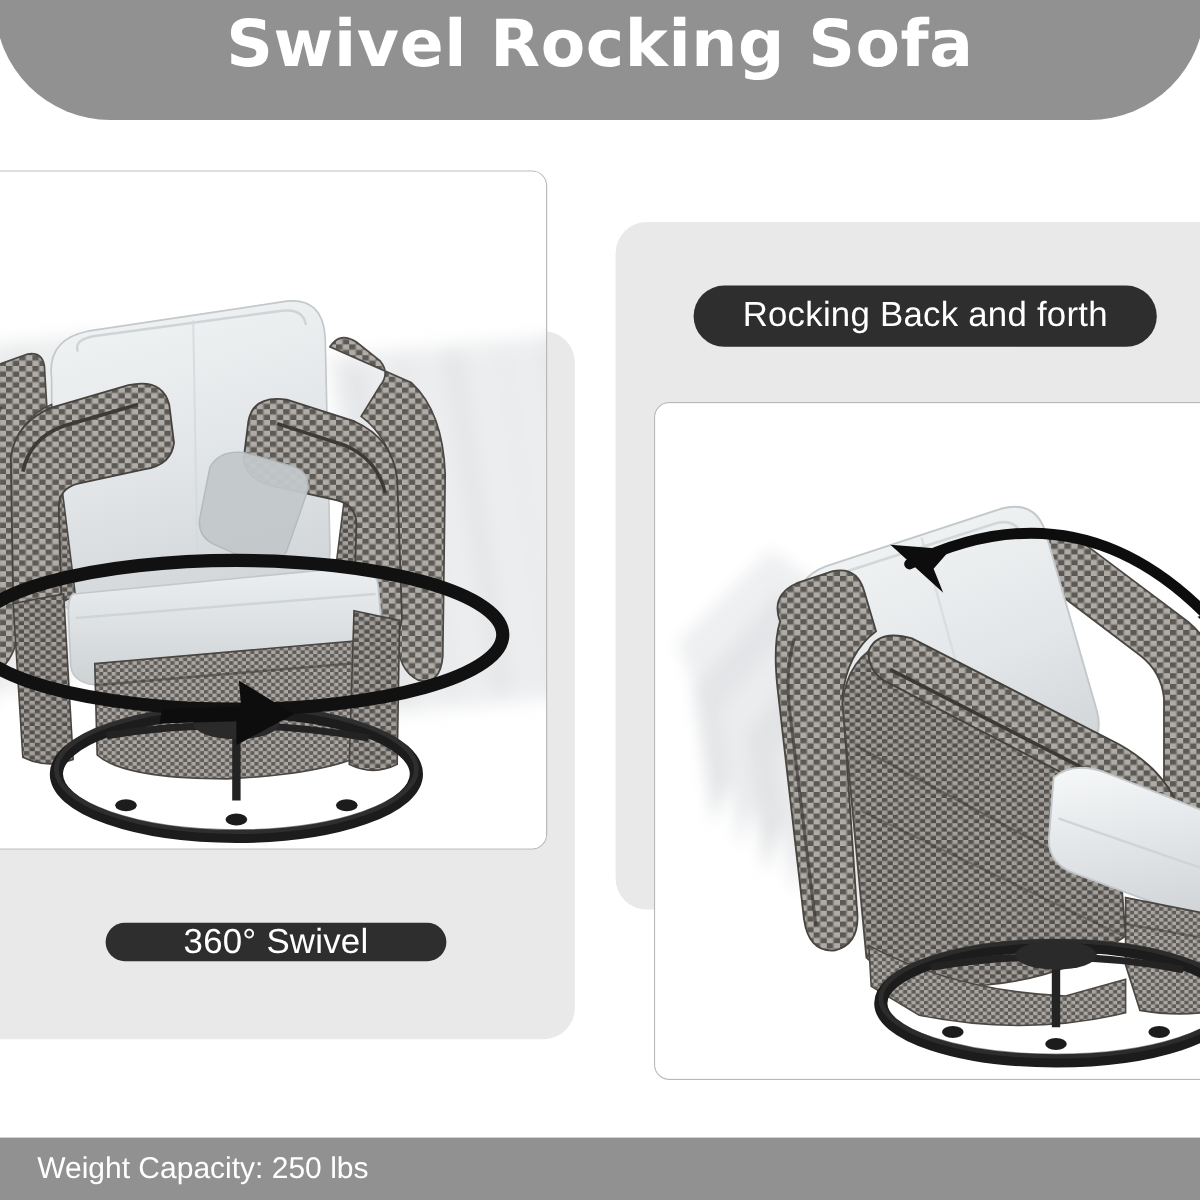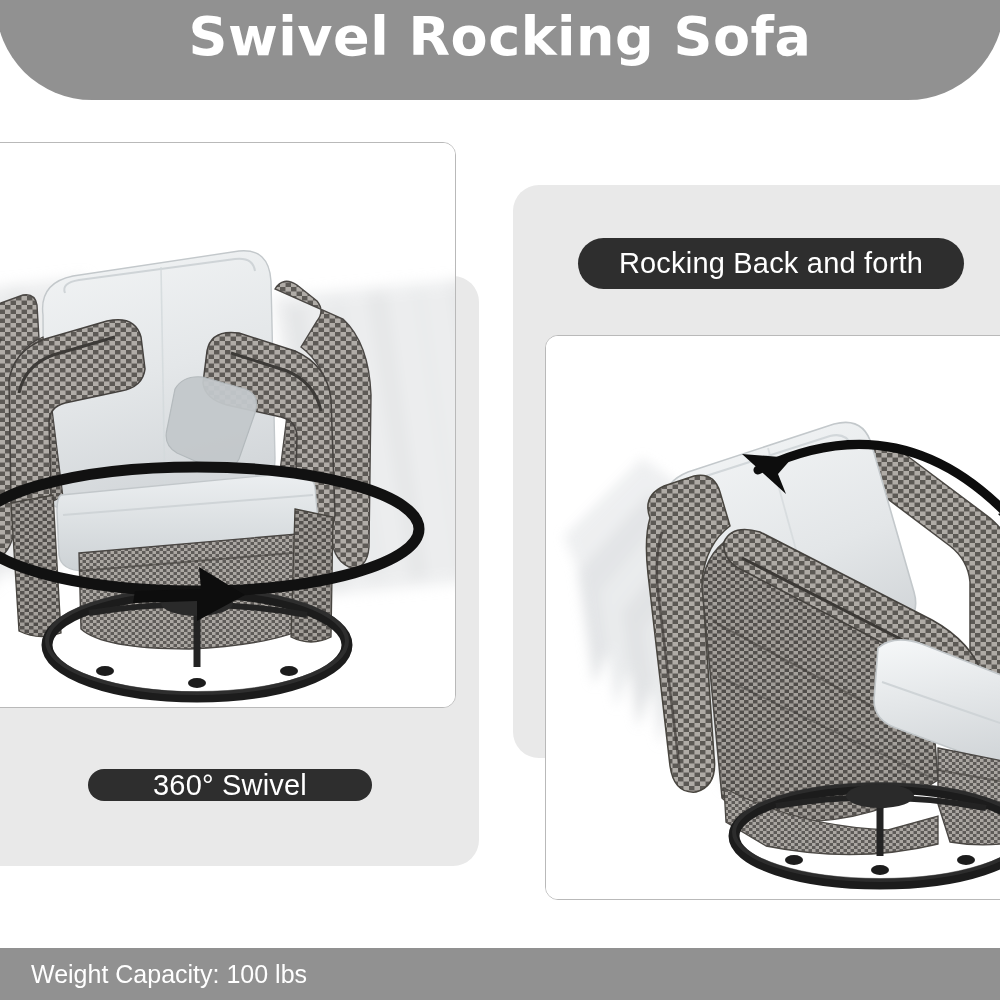--- a/index.html
+++ b/index.html
@@ -395,16 +395,16 @@
         <path d="M488 212 L452 178 L470 172 L476 150 Z" fill="#0d0d0d"></path>
       </g>
     </svg>
   </div>
 
   <div id="rocking-pill" class="caption-pill">
     <span>Rocking Back and forth</span>
   </div>
 
   <div id="footer-bar">
-    <span id="weight-capacity-text">Weight Capacity: 100 lbs</span>
+    <span id="weight-capacity-text">Weight Capacity: 250 lbs</span>
   </div>
 
 </div>
 
 </body></html>

